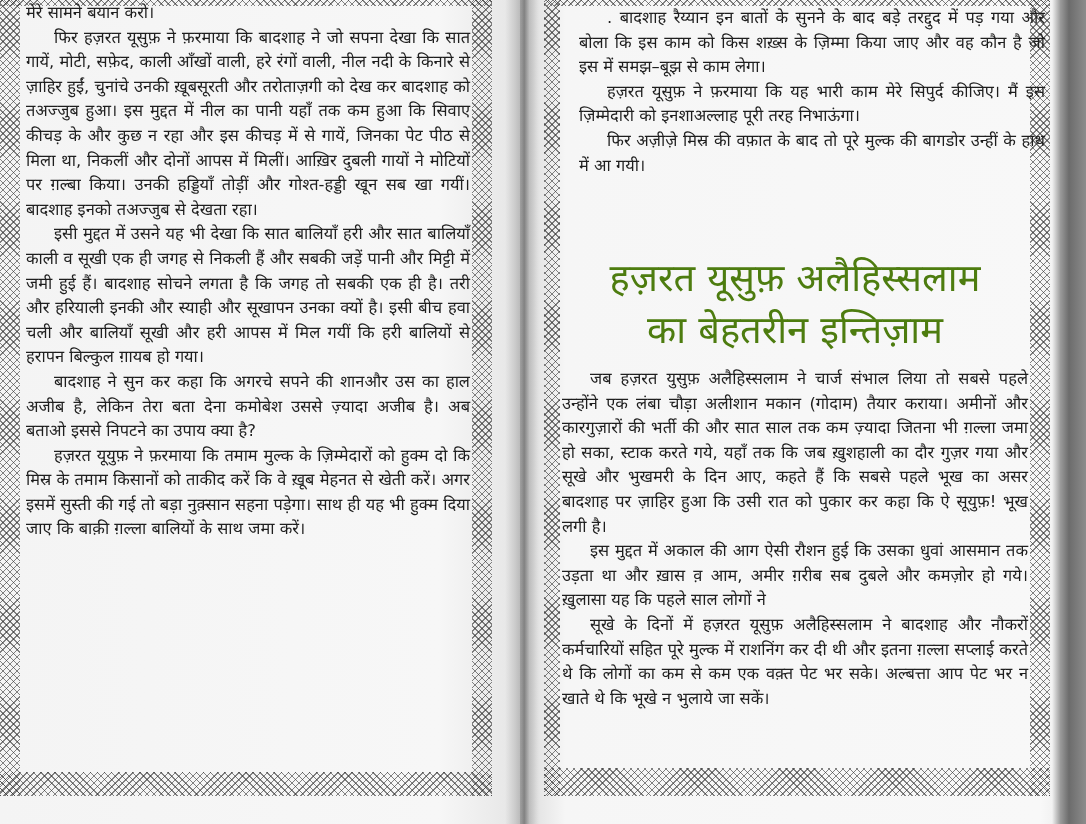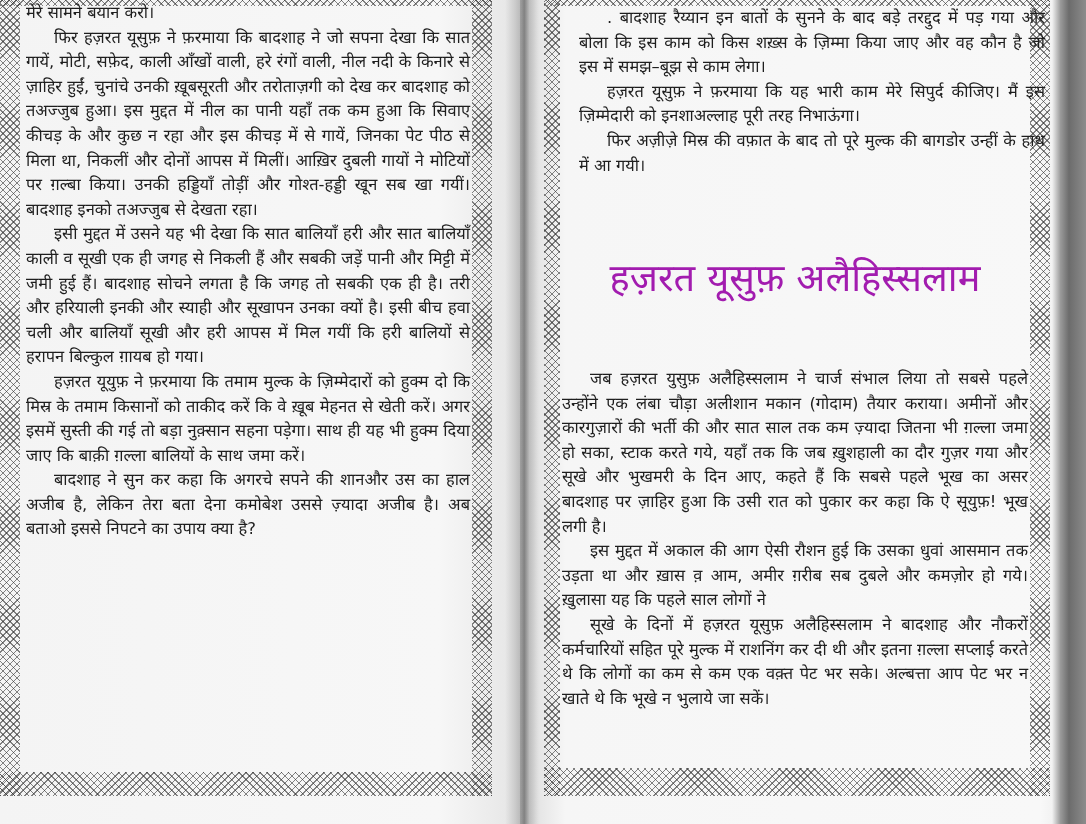--- a/index.html
+++ b/index.html
@@ -39,60 +39,61 @@
     text-align: justify;
     text-align-last: left;
   }
   .text-block p { margin: 0; }
   .text-block p.indent { text-indent: 28px; }
   .chapter-title {
     position: absolute; left: 560px; width: 470px; top: 252px;
     text-align: center;
     font-family: "DejaVu Sans", sans-serif;
     font-size: 38px; line-height: 52px;
-    color: #a21caf;
+    color: #4d7c0f;
     font-weight: normal;
   }
   .chapter-title div { margin: 0; }
 </style>
 </head>
 <body>
 
 <div class="page page-left">
 
   <div class="hatch" style="left:0; top:0; width:492px; height:6px;"></div>
   <div class="hatch" style="left:0; top:0; width:20px; height:796px;"></div>
   <div class="hatch" style="left:472px; top:0; width:20px; height:796px;"></div>
   <div class="hatch" style="left:0; top:772px; width:492px; height:24px;"></div>
 
   <div class="text-block" style="left:26px; top:1px; width:444px;">
     <p>मेरे सामने बयान करो।</p>
     <p class="indent">फिर हज़रत यूसुफ़ ने फ़रमाया कि बादशाह ने जो सपना देखा कि सात गायें, मोटी, सफ़ेद, काली आँखों वाली, हरे रंगों वाली, नील नदी के किनारे से ज़ाहिर हुईं, चुनांचे उनकी ख़ूबसूरती और तरोताज़गी को देख कर बादशाह को तअज्जुब हुआ। इस मुद्दत में नील का पानी यहाँ तक कम हुआ कि सिवाए कीचड़ के और कुछ न रहा और इस कीचड़ में से गायें, जिनका पेट पीठ से मिला था, निकलीं और दोनों आपस में मिलीं। आख़िर दुबली गायों ने मोटियों पर ग़ल्बा किया। उनकी हड्डियाँ तोड़ीं और गोश्त-हड्डी खून सब खा गयीं। बादशाह इनको तअज्जुब से देखता रहा।</p>
     <p class="indent">इसी मुद्दत में उसने यह भी देखा कि सात बालियाँ हरी और सात बालियाँ काली व सूखी एक ही जगह से निकली हैं और सबकी जड़ें पानी और मिट्टी में जमी हुई हैं। बादशाह सोचने लगता है कि जगह तो सबकी एक ही है। तरी और हरियाली इनकी और स्याही और सूखापन उनका क्यों है। इसी बीच हवा चली और बालियाँ सूखी और हरी आपस में मिल गयीं कि हरी बालियों से हरापन बिल्कुल ग़ायब हो गया।</p>
+    <p class="indent">बादशाह ने सुन कर कहा कि अगरचे सपने की शानऔर उस का हाल अजीब है, लेकिन तेरा बता देना कमोबेश उससे ज़्यादा अजीब है। अब बताओ इससे निपटने का उपाय क्या है?</p>
     <p class="indent">हज़रत यूयुफ़ ने फ़रमाया कि तमाम मुल्क के ज़िम्मेदारों को हुक्म दो कि मिस्र के तमाम किसानों को ताकीद करें कि वे ख़ूब मेहनत से खेती करें। अगर इसमें सुस्ती की गई तो बड़ा नुक़्सान सहना पड़ेगा। साथ ही यह भी हुक्म दिया जाए कि बाक़ी ग़ल्ला बालियों के साथ जमा करें।</p>
-    <p class="indent">बादशाह ने सुन कर कहा कि अगरचे सपने की शानऔर उस का हाल अजीब है, लेकिन तेरा बता देना कमोबेश उससे ज़्यादा अजीब है। अब बताओ इससे निपटने का उपाय क्या है?</p>
   </div>
 </div>
 
 <div class="page page-right">
   <div class="hatch" style="left:24px; top:0; width:506px; height:6px;"></div>
   <div class="hatch" style="left:24px; top:0; width:16px; height:796px;"></div>
   <div class="hatch" style="left:510px; top:0; width:20px; height:796px;"></div>
   <div class="hatch" style="left:24px; top:768px; width:506px; height:28px;"></div>
 </div>
 
 <div class="gutter-shadow"></div>
 
 <div class="text-block" style="left:579px; top:6px; width:466px;">
   <p class="indent">. बादशाह रैय्यान इन बातों के सुनने के बाद बड़े तरद्दुद में पड़ गया और बोला कि इस काम को किस शख़्स के ज़िम्मा किया जाए और वह कौन है जो इस में समझ–बूझ से काम लेगा।</p>
   <p class="indent">हज़रत यूसुफ़ ने फ़रमाया कि यह भारी काम मेरे सिपुर्द कीजिए। मैं इस ज़िम्मेदारी को इनशाअल्लाह पूरी तरह निभाऊंगा।</p>
   <p class="indent">फिर अज़ीज़े मिस्र की वफ़ात के बाद तो पूरे मुल्क की बागडोर उन्हीं के हाथ में आ गयी।</p>
 </div>
 
 <div class="chapter-title">
   <div>हज़रत यूसुफ़ अलैहिस्सलाम</div>
+  <div>का बेहतरीन इन्तिज़ाम</div>
 </div>
 
 <div class="text-block" style="left:562px; top:359px; width:466px;margin-top:8px;">
   <p class="indent">जब हज़रत युसुफ़ अलैहिस्सलाम ने चार्ज संभाल लिया तो सबसे पहले उन्होंने एक लंबा चौड़ा अलीशान मकान (गोदाम) तैयार कराया। अमीनों और कारगुज़ारों की भर्ती की और सात साल तक कम ज़्यादा जितना भी ग़ल्ला जमा हो सका, स्टाक करते गये, यहाँ तक कि जब ख़ुशहाली का दौर गुज़र गया और सूखे और भुखमरी के दिन आए, कहते हैं कि सबसे पहले भूख का असर बादशाह पर ज़ाहिर हुआ कि उसी रात को पुकार कर कहा कि ऐ सूयुफ़! भूख लगी है।</p>
   <p class="indent">इस मुद्दत में अकाल की आग ऐसी रौशन हुई कि उसका धुवां आसमान तक उड़ता था और ख़ास व़ आम, अमीर ग़रीब सब दुबले और कमज़ोर हो गये। ख़ुलासा यह कि पहले साल लोगों ने</p>
   <p class="indent">सूखे के दिनों में हज़रत यूसुफ़ अलैहिस्सलाम ने बादशाह और नौकरों कर्मचारियों सहित पूरे मुल्क में राशनिंग कर दी थी और इतना ग़ल्ला सप्लाई करते थे कि लोगों का कम से कम एक वक़्त पेट भर सके। अल्बत्ता आप पेट भर न खाते थे कि भूखे न भुलाये जा सकें।</p>
 </div>
 
 </body></html>

